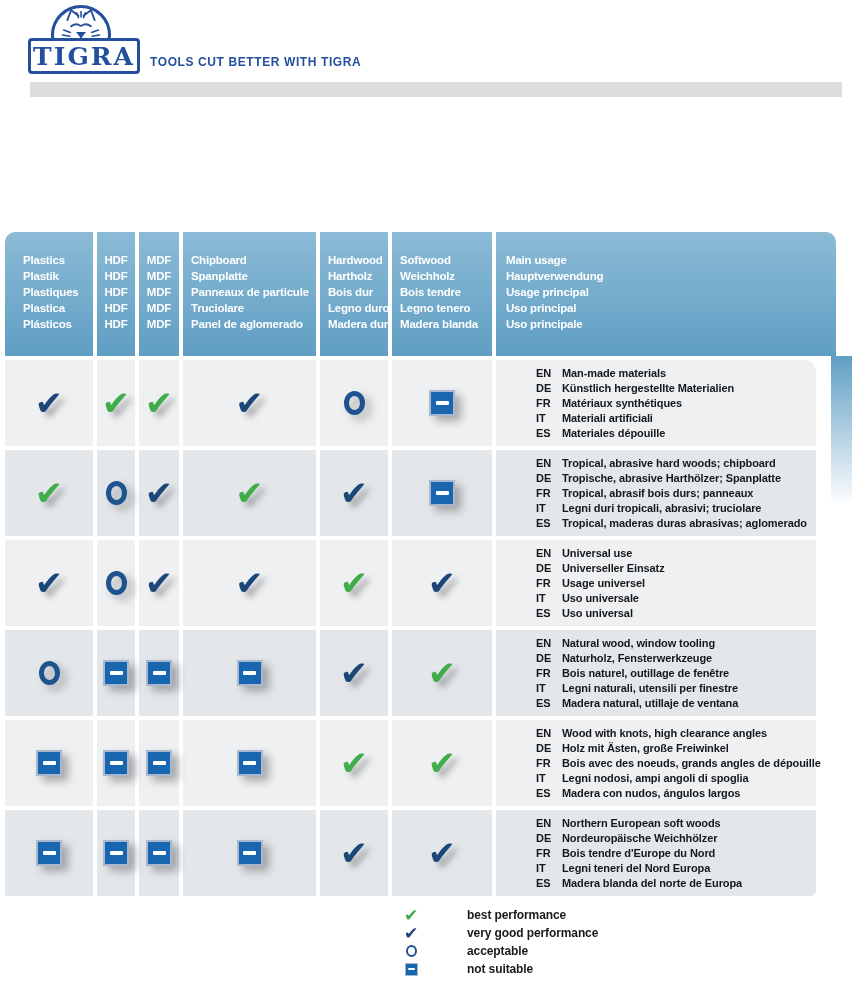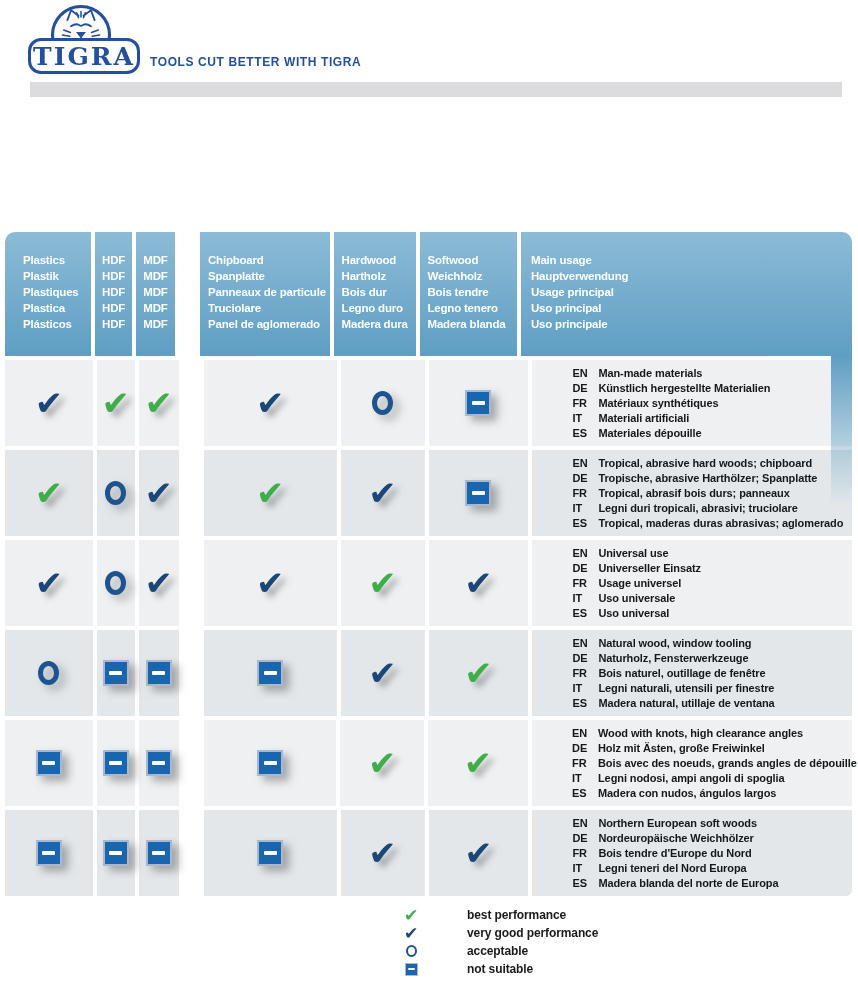--- a/index.html
+++ b/index.html
@@ -3,21 +3,21 @@
 <meta charset="utf-8">
 <style>
   html,body{margin:0;padding:0;background:#fff;}
   .page{position:relative;width:858px;height:984px;background:#fff;overflow:hidden;
         font-family:"Liberation Sans",sans-serif;}
 
   
   .logo{position:absolute;left:28px;top:2px;width:140px;height:72px;}
   .logo-circle{position:absolute;left:22px;top:2px;width:62px;height:62px;}
   .logo-box{position:absolute;left:0;top:36px;width:106px;height:30px;
-            border:3px solid var(--brand-blue,#234f9d);border-radius:13px;background:#fff;
+            border:3px solid var(--brand-blue,#234f9d);border-radius:4px;background:#fff;
             display:flex;align-items:center;justify-content:center;
             font-family:"DejaVu Serif",serif;font-weight:bold;font-size:25px;
             letter-spacing:2px;color:var(--brand-blue,#234f9d);}
   .tagline{position:absolute;left:150px;top:55px;font-size:12px;font-weight:bold;
            letter-spacing:.6px;color:var(--brand-blue,#234f9d);}
   .gray-bar{position:absolute;left:30px;top:82px;width:812px;height:15px;
             background:var(--gray-bar,#dcdcde);}
 
   
   .matrix{position:absolute;left:5px;top:232px;width:847px;}
@@ -26,22 +26,22 @@
          color:#fff;font-weight:bold;font-size:11.5px;letter-spacing:-.2px;
          line-height:16px;padding-top:20px;}
   .hcell div{white-space:nowrap;}
   .thead .c0{border-top-left-radius:10px;padding-left:18px;}
   .thead .c1,.thead .c2{text-align:center;}
   .thead .c3,.thead .c4,.thead .c5{padding-left:8px;}
   .thead .c6{width:340px !important;padding-left:10px;border-top-right-radius:10px;}
   .right-strip{position:absolute;left:826px;top:124px;width:21px;height:150px;
                background:linear-gradient(180deg,var(--header-blue-bottom,#5f9ec3),rgba(255,255,255,0));}
 
-  .c0{width:88px;} .c1{width:38px;} .c2{width:40px;} .c3{width:133px;margin-left:21px;}
-  .c4{width:84px;} .c5{width:100px;} .c6{width:320px;}
+  .c0{width:88px;} .c1{width:38px;} .c2{width:40px;} .c3{width:133px;}
+  .c4{width:68px;} .c5{width:100px;} .c6{width:320px;}
 
   .tbody{margin-top:4px;}
   .trow{display:flex;gap:4px;height:86px;margin-bottom:4px;}
   .trow .cell{box-sizing:border-box;}
   .trow.odd  .cell{background:var(--row-light,#eef0f2);}
   .trow.even .cell{background:var(--row-dark,#e3e7ea);}
   .sym-cell{display:flex;align-items:center;justify-content:center;}
   .trow.first .usage-cell{border-top-right-radius:12px;}
   .trow.last  .usage-cell{border-bottom-right-radius:6px;}
 

